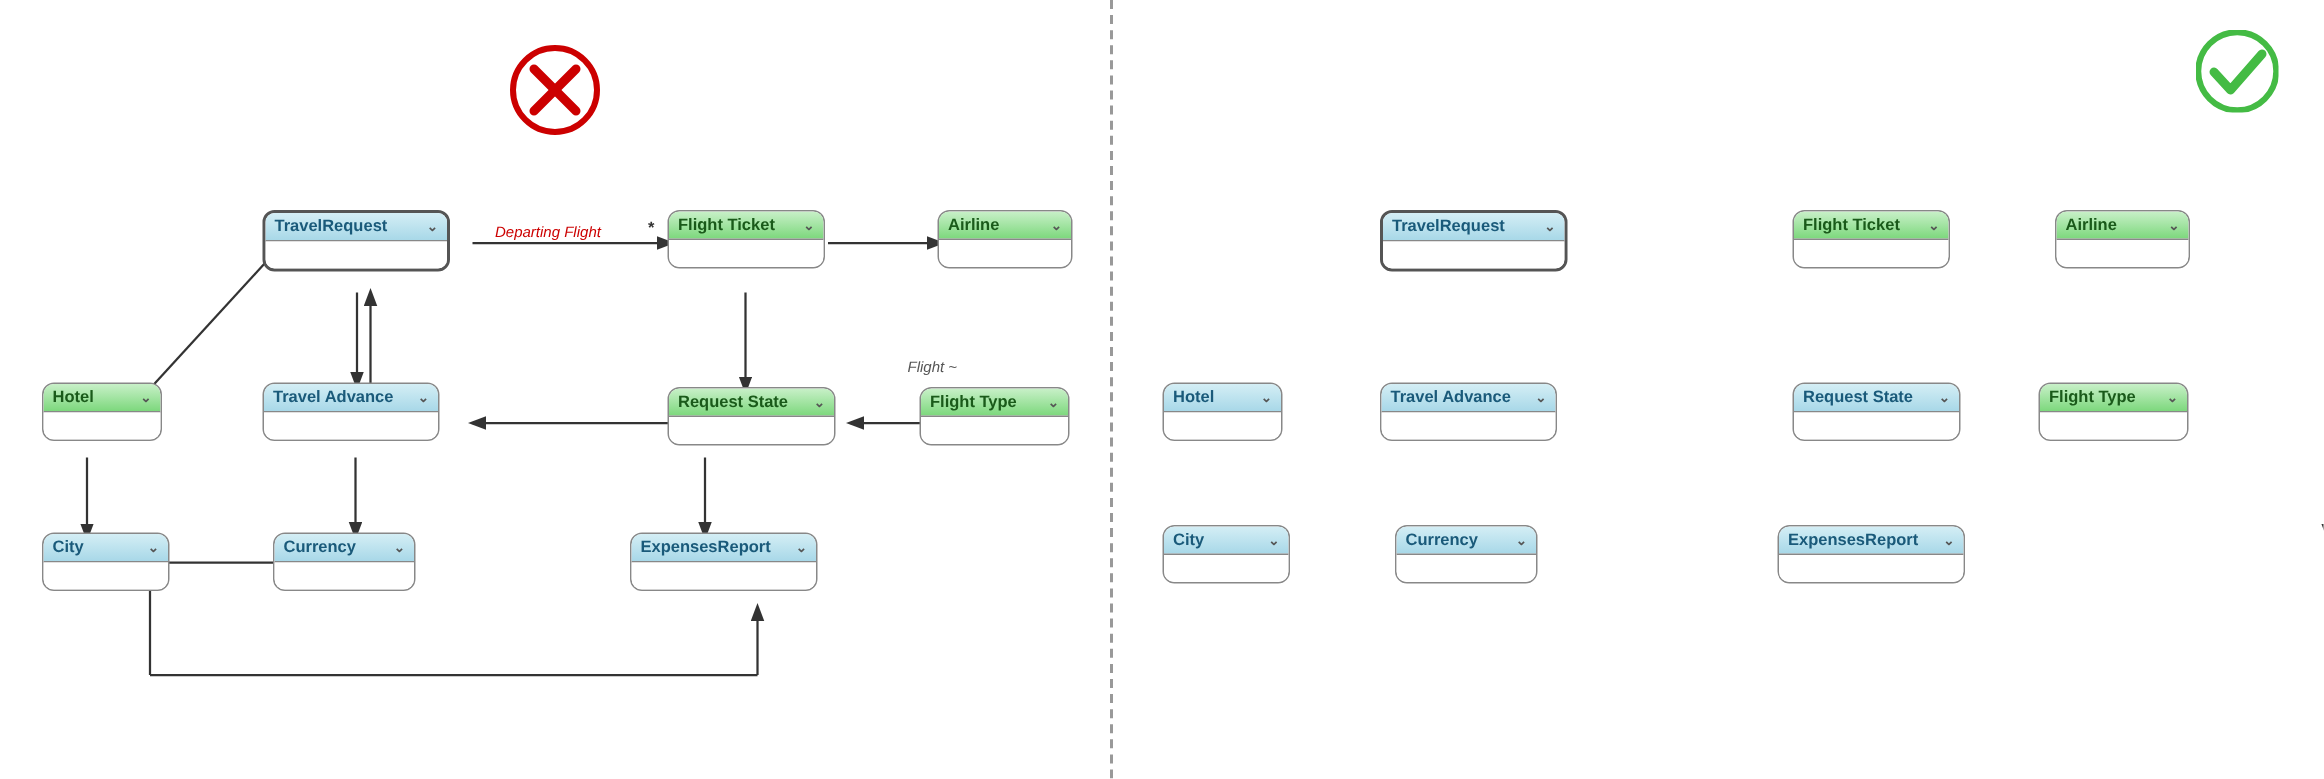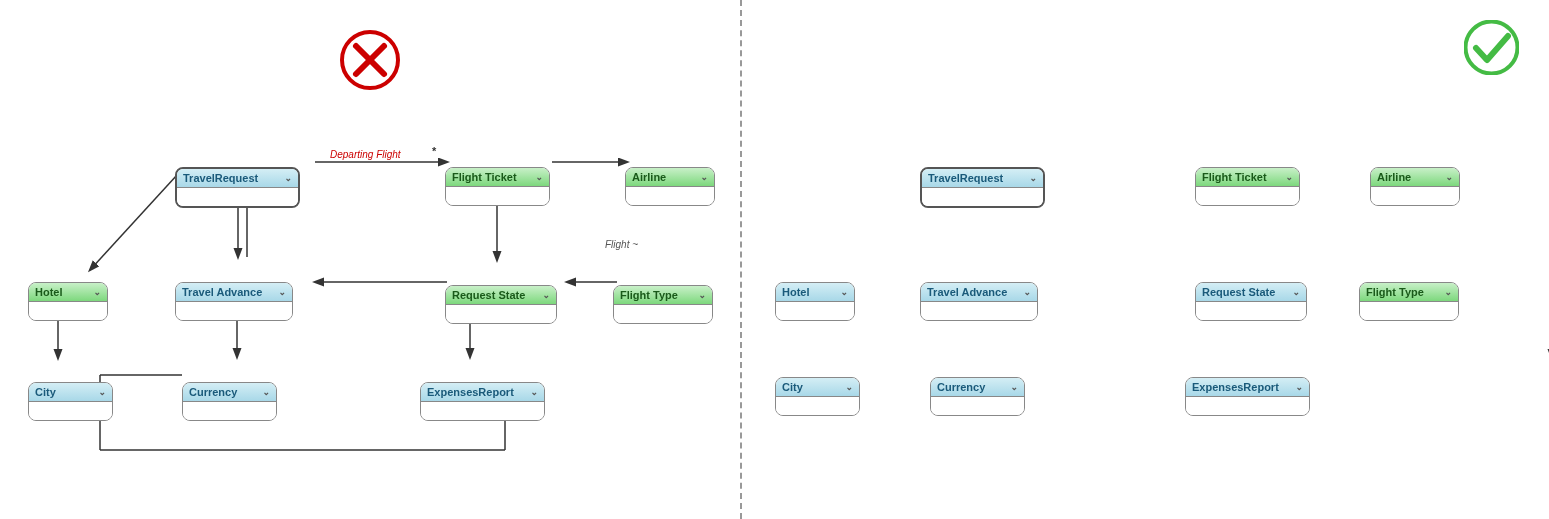--- a/index.html
+++ b/index.html
@@ -40,21 +40,20 @@
     .uml-node {
       position: absolute;
       border: 1.5px solid #888;
       border-radius: 8px;
       background: #fff;
       display: flex;
       flex-direction: column;
       align-items: stretch;
       overflow: hidden;
       min-width: 70px;
-      margin-top: 27px;
     }
     .uml-node .node-header {
       background: linear-gradient(to bottom, #d4eef5, #a8d8e8);
       border-bottom: 1px solid #888;
       padding: 3px 6px;
       font-weight: bold;
       font-size: 11px;
       color: #1a5a7a;
       display: flex;
       justify-content: space-between;

